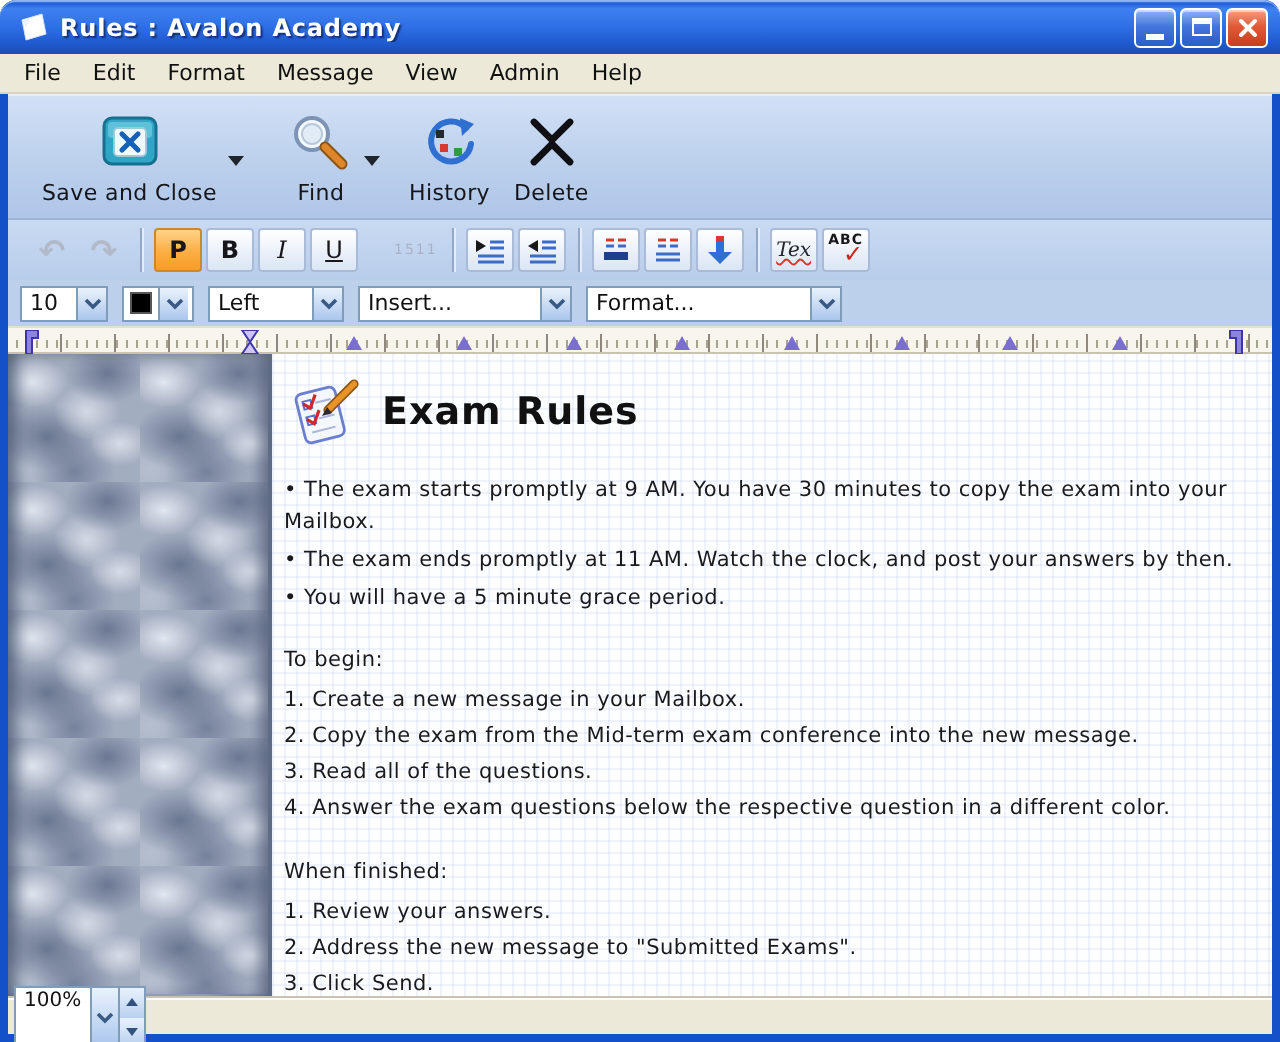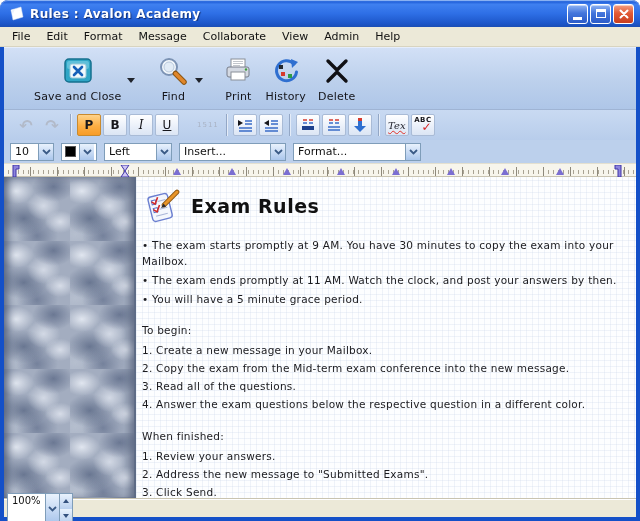--- a/index.html
+++ b/index.html
@@ -39,21 +39,21 @@
   
   .menubar {
     height:20px; margin:0 -4px; background:#ece9d8;
     display:flex; align-items:center; padding-left:4px;
     border-bottom:1px solid #d8d4c0;
   }
   .menu-item { font-size:11px; color:#111; padding:16px 8px; white-space:nowrap; }
   
   .toolbar {
     height:62px; background:linear-gradient(180deg,#d2e0f6 0%,#bcd0ec 55%,#aec6e8 100%);
-    display:flex; align-items:flex-start; padding:4px 0 0 24px;
+    display:flex; align-items:flex-start; padding:4px 0 0 11px;
     border-top:1px solid #e6eefc;
   }
   .tb-btn { display:flex; flex-direction:column; align-items:center; padding:1px 6px; }
   .tb-btn .ticon { height:36px; display:flex; align-items:center; justify-content:center; }
   .tb-label { font-size:11px; color:#15151a; letter-spacing:.2px; white-space:nowrap; margin-top:1px; }
   .dd-arrow {
     width:0; height:0; border-left:4px solid transparent; border-right:4px solid transparent;
     border-top:5px solid #20242c; margin:26px 8px 0 0;
   }
   
@@ -191,21 +191,20 @@
         </svg>
       </div>
     </div>
   </div>
 
   <div class="menubar">
     <span class="menu-item">File</span>
     <span class="menu-item">Edit</span>
     <span class="menu-item">Format</span>
     <span class="menu-item">Message</span>
-    <span class="menu-item">Collaborate</span>
     <span class="menu-item">View</span>
     <span class="menu-item">Admin</span>
     <span class="menu-item">Help</span>
   </div>
 
   <div class="toolbar">
     <div class="tb-btn">
       <div class="ticon">
         <svg width="32" height="30" viewBox="0 0 32 30">
           <rect x="3" y="3" width="26" height="23" rx="4" fill="#2fa6c6" stroke="#16708e" stroke-width="1.5"></rect>
@@ -222,32 +221,20 @@
         <svg width="32" height="30" viewBox="0 0 32 30">
           <circle cx="12" cy="11" r="8" fill="#f3f8fc" stroke="#7c93b4" stroke-width="2"></circle>
           <circle cx="12" cy="11" r="5" fill="#e2ecf6" stroke="#b9c9dc"></circle>
           <line x1="18.5" y1="17.5" x2="27" y2="26" stroke="#8a5512" stroke-width="5.5" stroke-linecap="round"></line>
           <line x1="18.5" y1="17.5" x2="27" y2="26" stroke="#e0862a" stroke-width="3.5" stroke-linecap="round"></line>
         </svg>
       </div>
       <div class="tb-label">Find</div>
     </div>
     <div class="dd-arrow"></div>
-    <div class="tb-btn" style="margin-left:6px">
-      <div class="ticon">
-        <svg width="30" height="30" viewBox="0 0 30 30">
-          <rect x="8" y="3" width="14" height="9" fill="#fff" stroke="#8a8f98"></rect>
-          <path d="M10 5.5 h10 M10 7.5 h10 M10 9.5 h7" stroke="#c2c6cc" stroke-width="1"></path>
-          <rect x="4" y="11" width="22" height="10" rx="2" fill="#d4d9e2" stroke="#777d8a"></rect>
-          <rect x="8" y="16" width="14" height="8" fill="#fff" stroke="#8a8f98"></rect>
-          <circle cx="23" cy="13.5" r="1.2" fill="#3d9c3d"></circle>
-        </svg>
-      </div>
-      <div class="tb-label">Print</div>
-    </div>
     <div class="tb-btn">
       <div class="ticon">
         <svg width="30" height="30" viewBox="0 0 30 30">
           <path d="M23 8 A 10 10 0 1 0 25.5 16" stroke="#2f6fd0" stroke-width="3" fill="none" stroke-linecap="round"></path>
           <polygon points="20,3 27,6 21,12" fill="#2f6fd0"></polygon>
           <rect x="8" y="9" width="4" height="4" fill="#25292f"></rect>
           <rect x="10" y="16" width="4" height="4" fill="#d63a2e"></rect>
           <rect x="17" y="18" width="4" height="4" fill="#2f9c44"></rect>
         </svg>
       </div>

